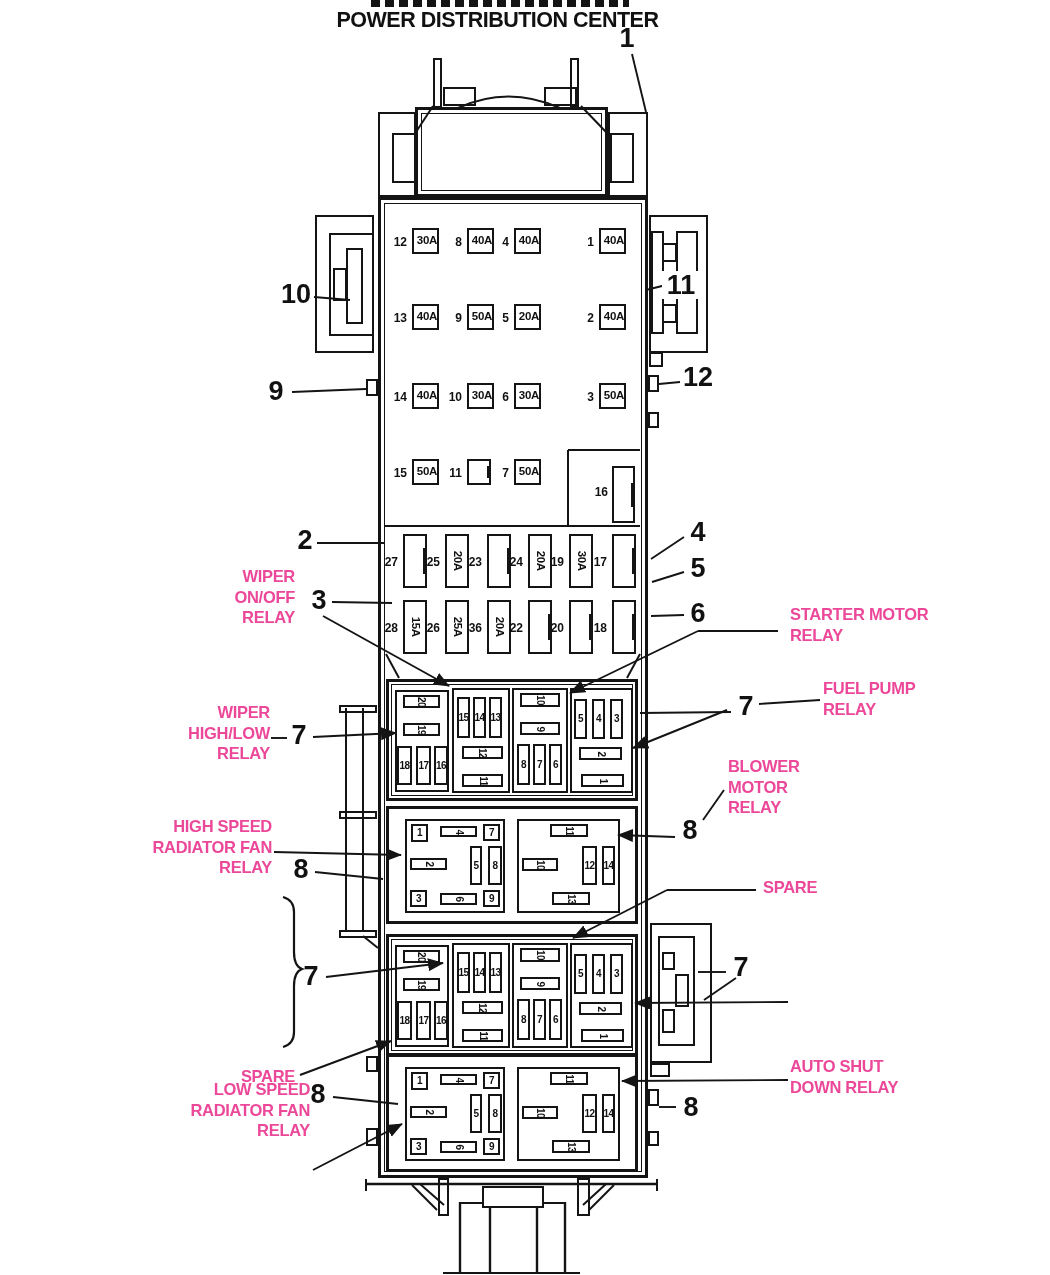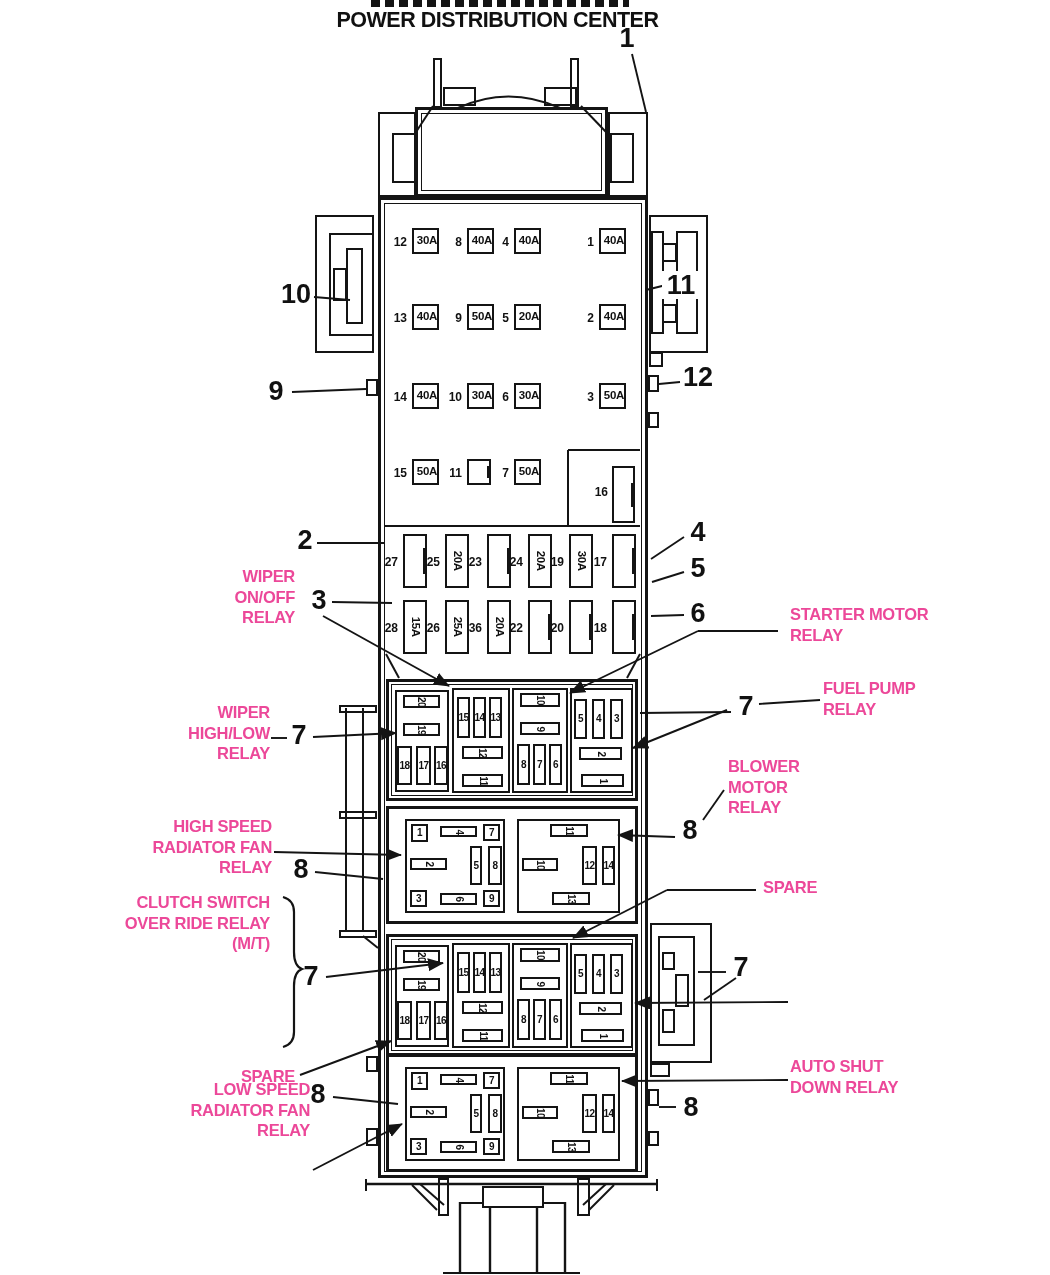--- a/index.html
+++ b/index.html
@@ -166,25 +166,20 @@
   <div class="lbl ta-r" style="left:115px;top:702px;width:155px">
     <span class="bl">WIPER</span>
     <span class="bl">HIGH/LOW</span>
     <span class="bl">RELAY</span>
   </div>
   <div class="lbl ta-r" style="left:120px;top:816px;width:152px">
     <span class="bl">HIGH SPEED</span>
     <span class="bl">RADIATOR FAN</span>
     <span class="bl">RELAY</span>
   </div>
-  <div class="lbl ta-r" style="left:95px;top:892px;width:175px">
-    <span class="bl">CLUTCH SWITCH</span>
-    <span class="bl">OVER RIDE RELAY</span>
-    <span class="bl">(M/T)</span>
-  </div>
   <div class="lbl ta-r" style="left:205px;top:1066px;width:90px">SPARE</div>
   <div class="lbl ta-r" style="left:160px;top:1079px;width:150px">
     <span class="bl">LOW SPEED</span>
     <span class="bl">RADIATOR FAN</span>
     <span class="bl">RELAY</span>
   </div>
 
   <div class="lbl" style="left:790px;top:604px">
     <span class="bl">STARTER MOTOR</span>
     <span class="bl">RELAY</span>

